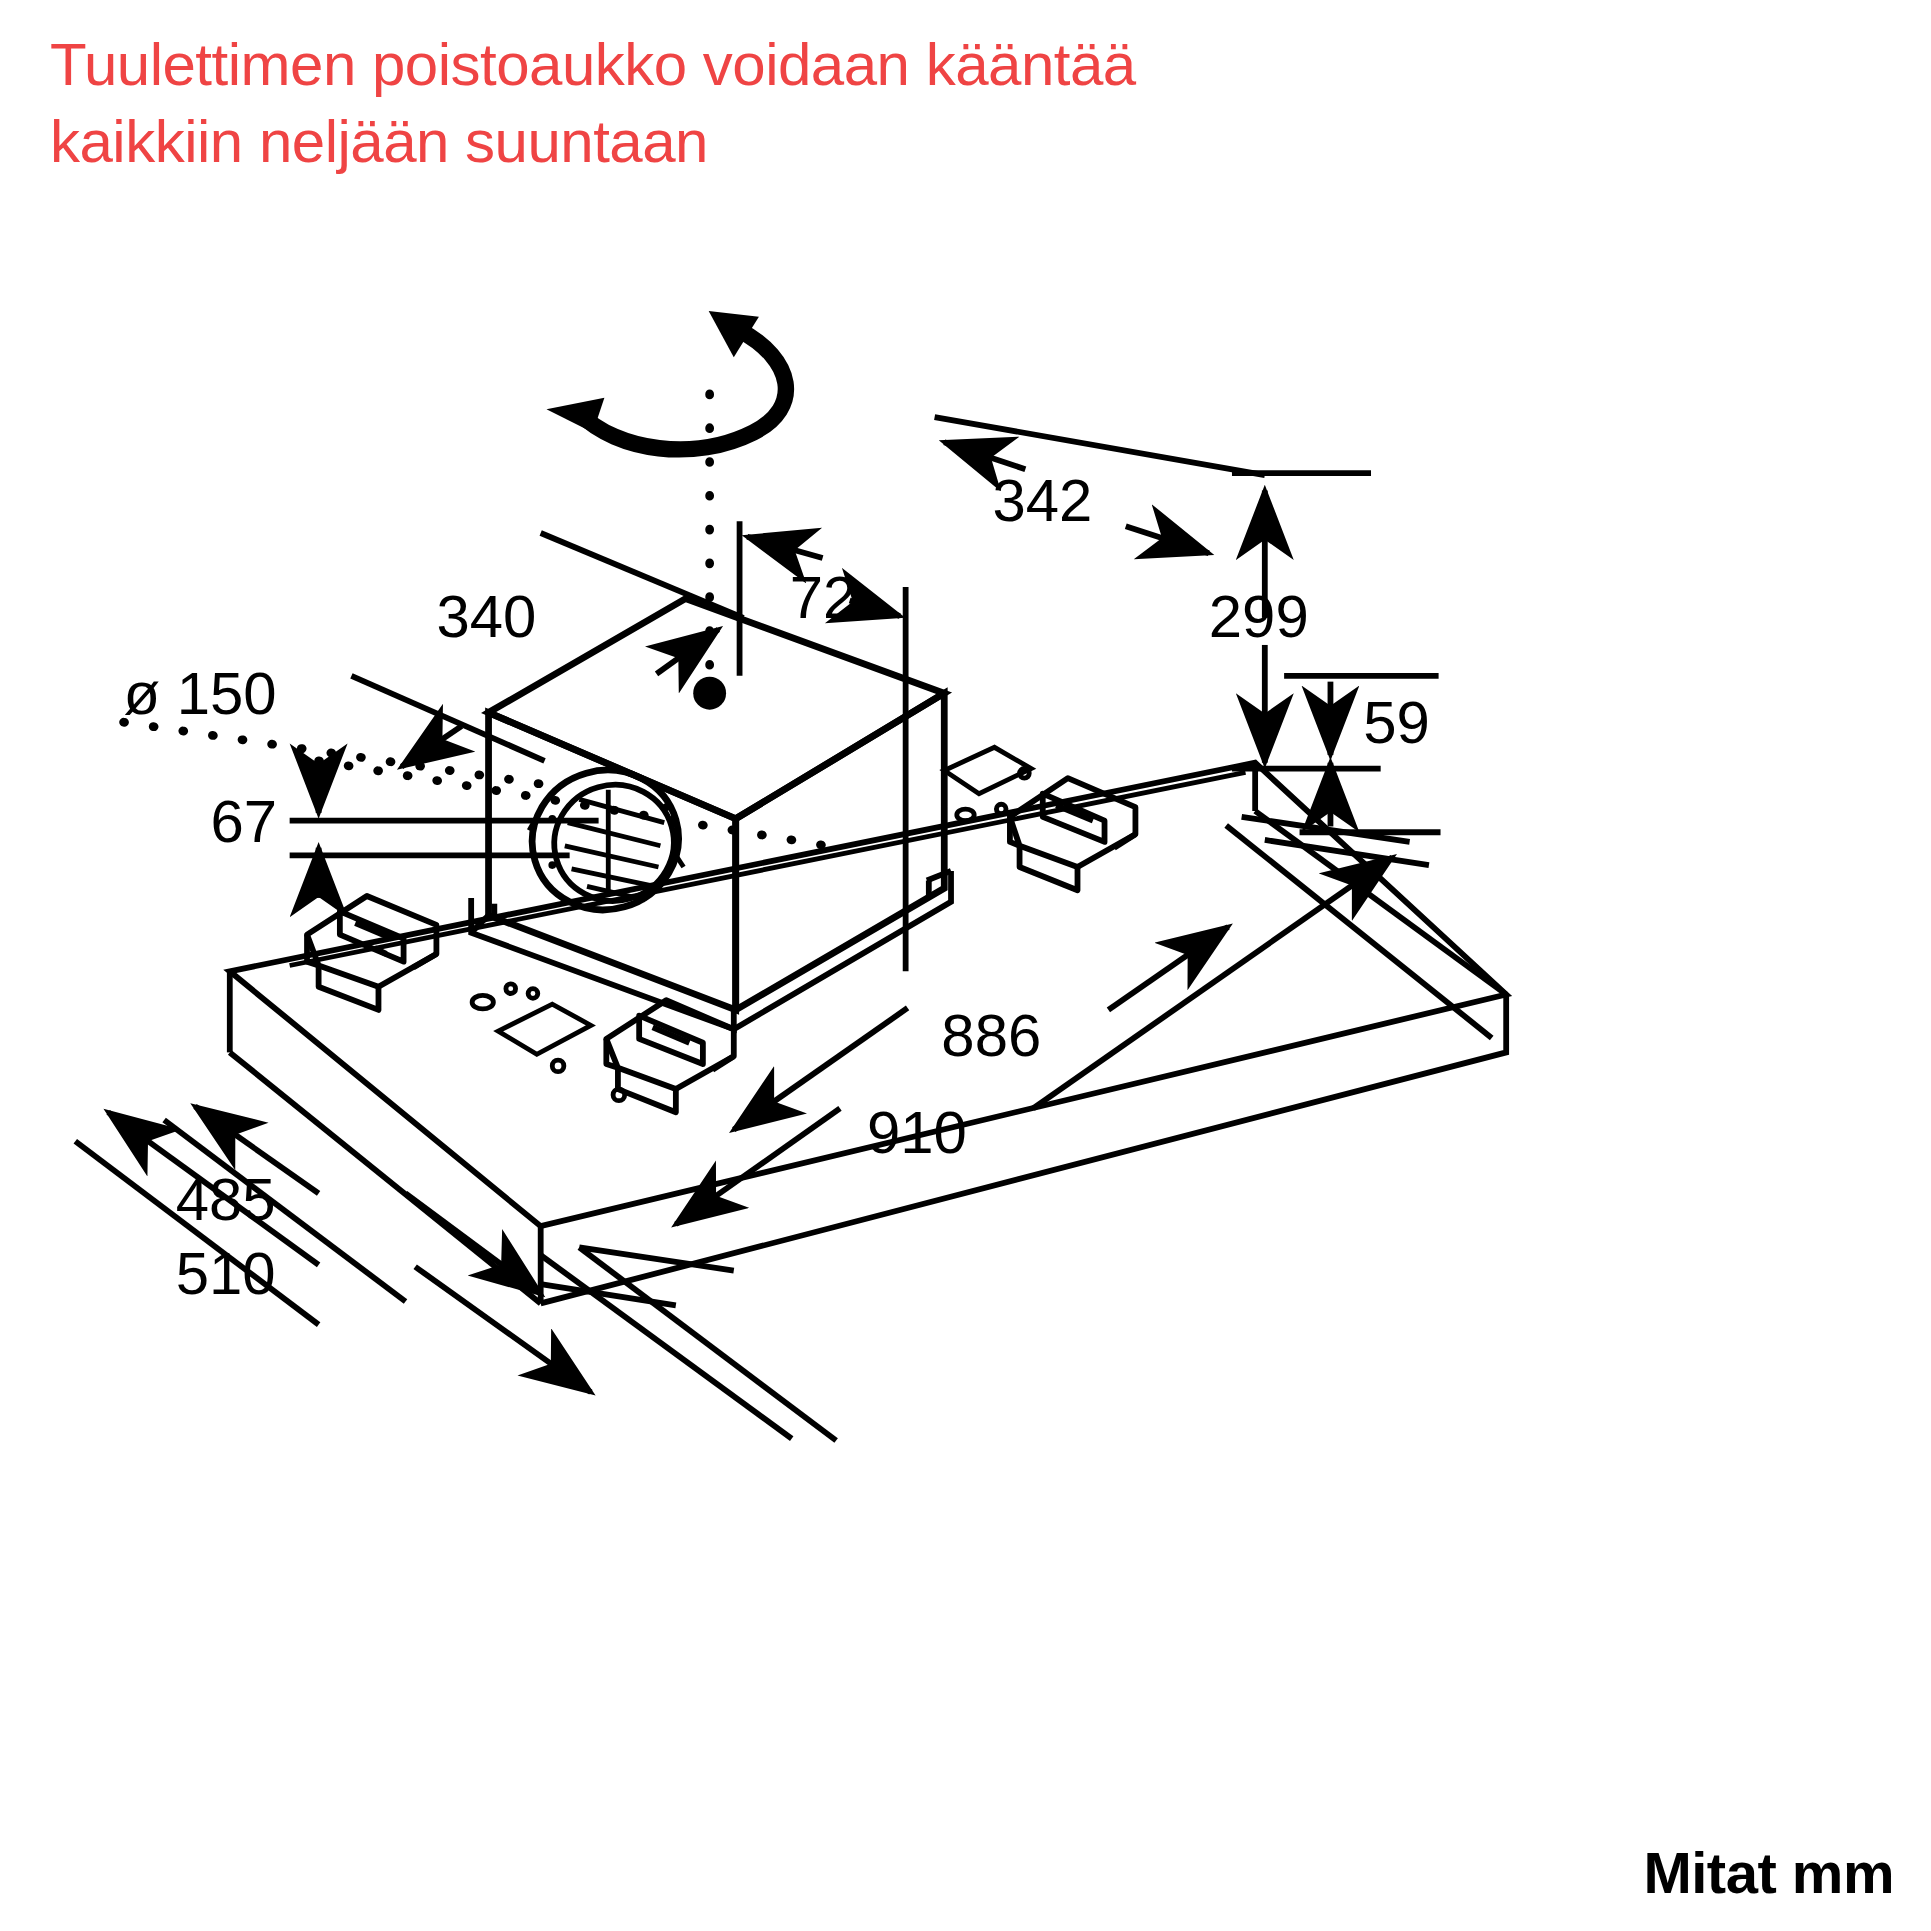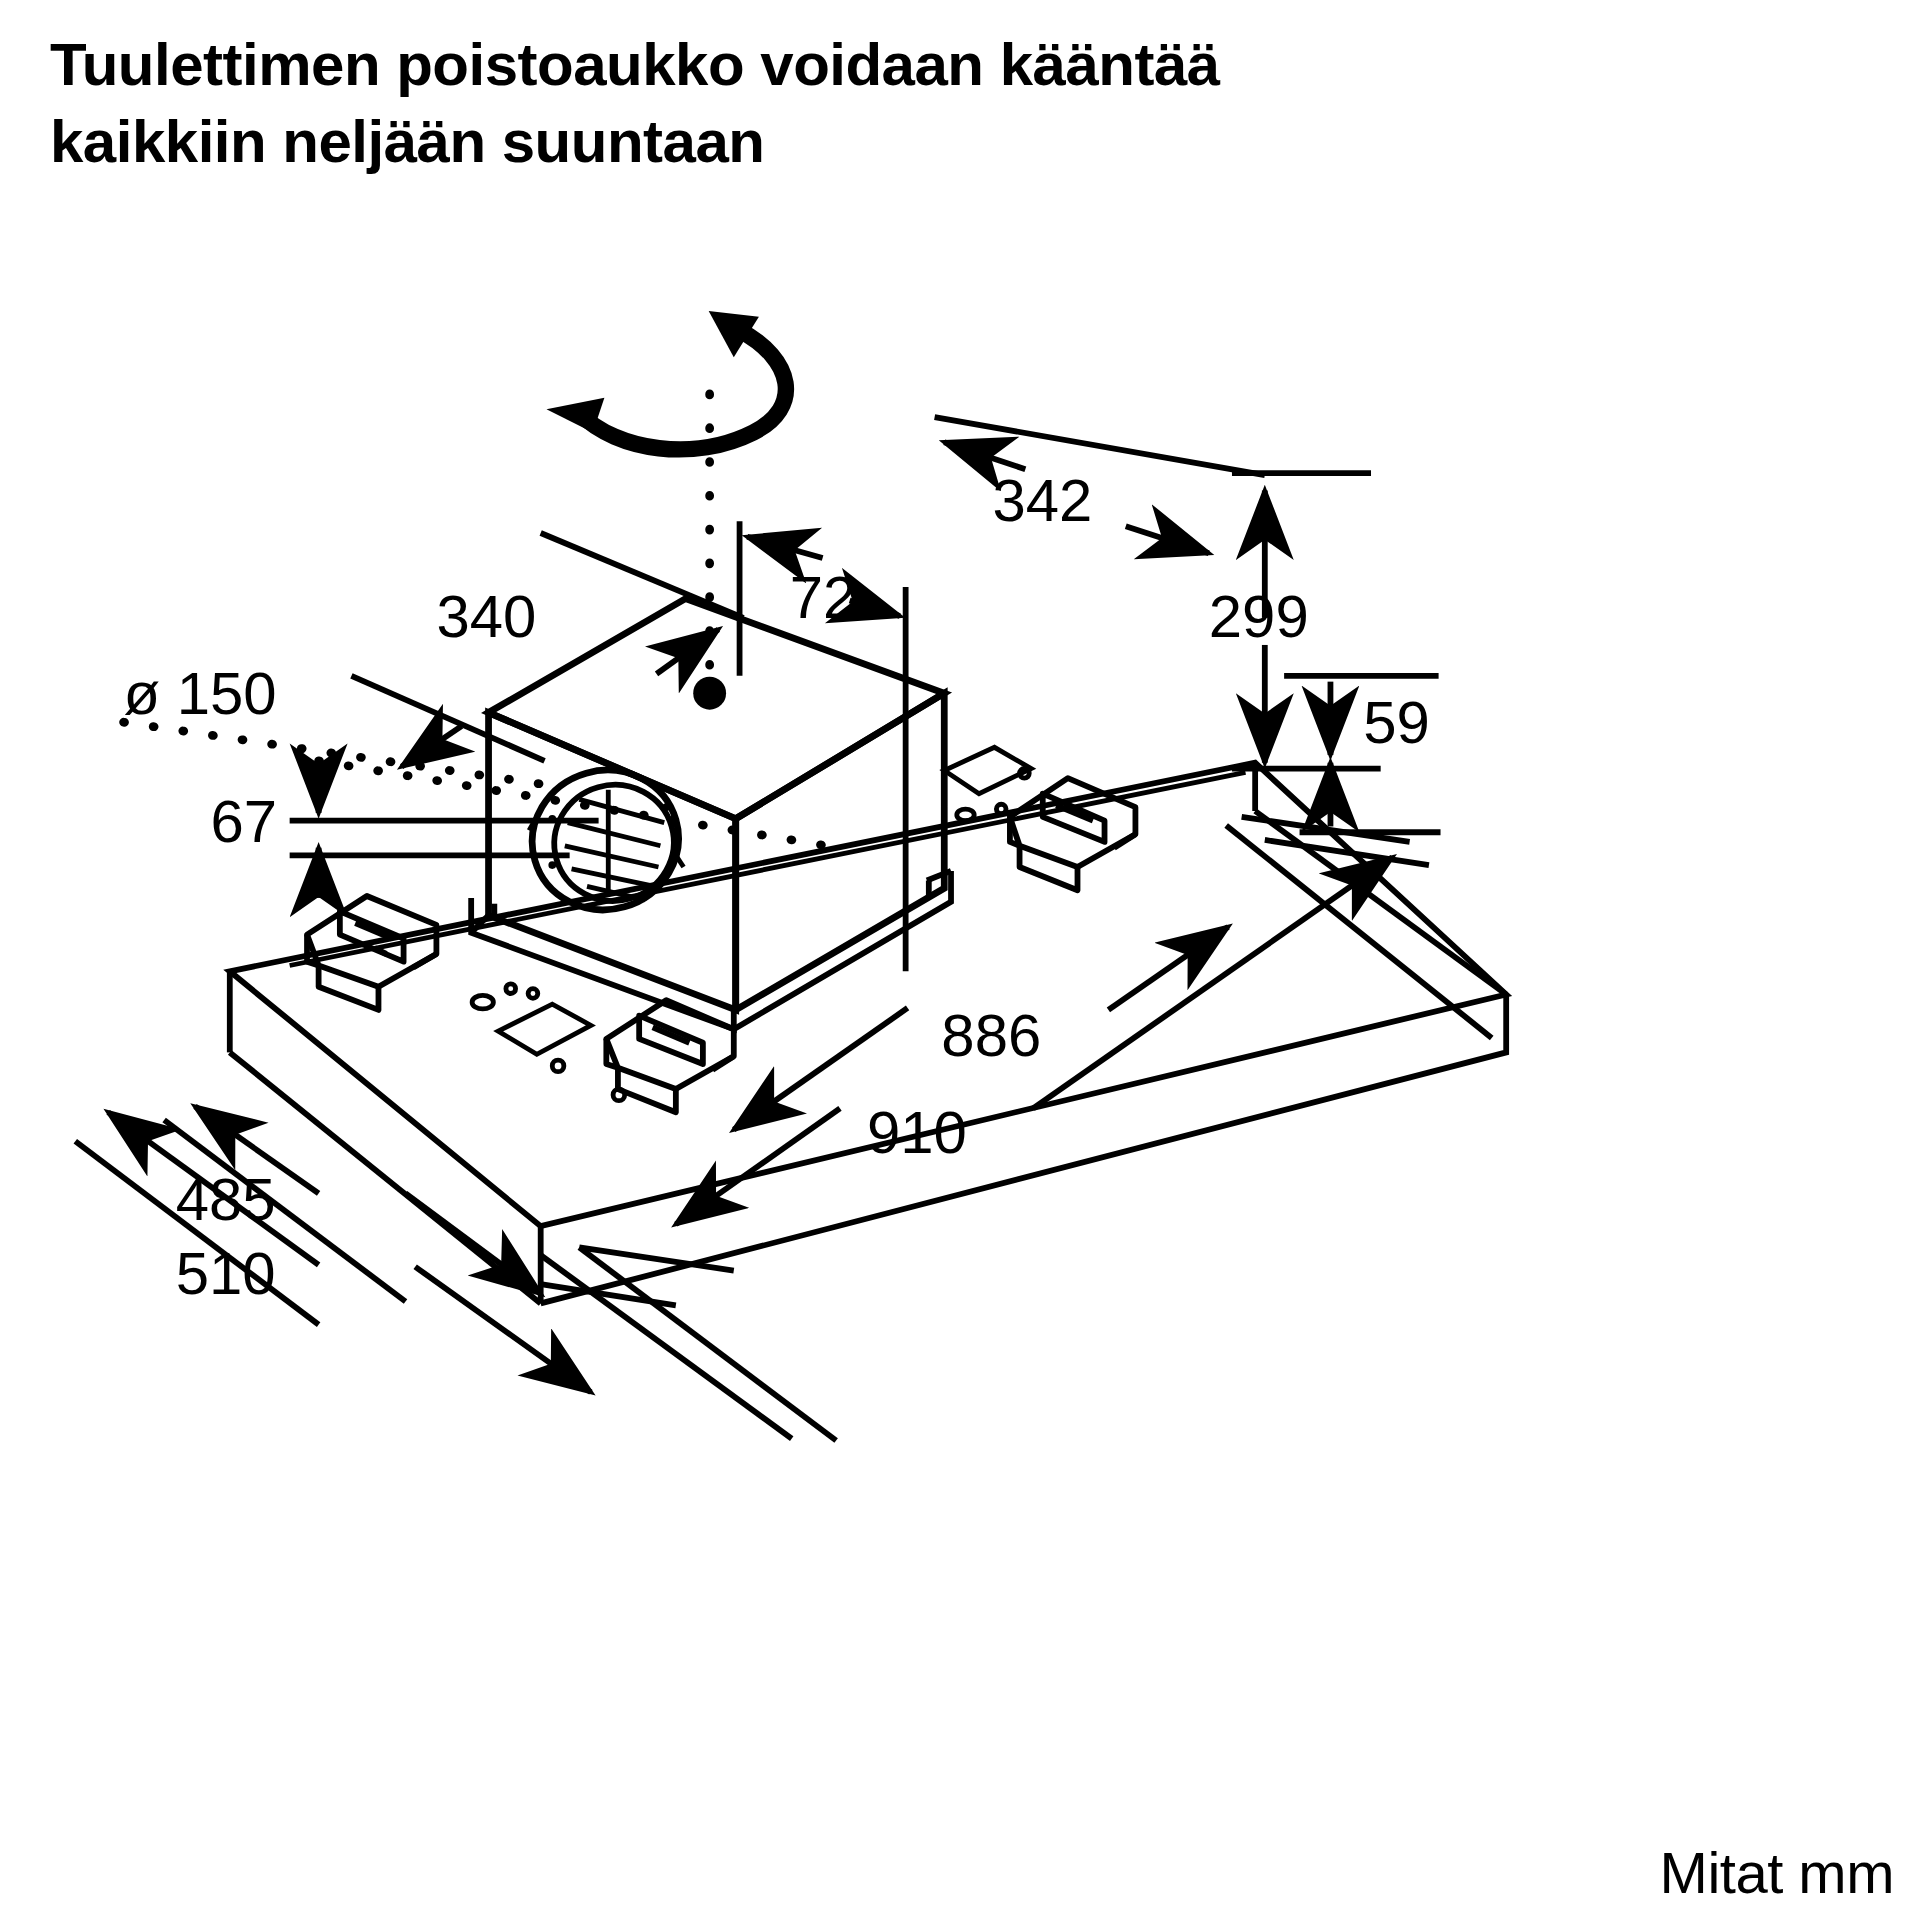--- a/index.html
+++ b/index.html
@@ -21,32 +21,32 @@
     height: 1931px;
     background: #ffffff;
   }
   .title-block {
     position: absolute;
     left: 50px;
     top: 27px;
     width: 1757px;
     font-size: 60px;
     line-height: 1.28;
-    font-weight: 700;
+    font-weight: 400;
     letter-spacing: -0.5px;
-    color: #000000;
+    color: #ef4444;
     white-space: pre-line;
   }
   .units-note {
     position: absolute;
     right: 37px;
     bottom: 29px;
     font-size: 58px;
     line-height: 1;
-    font-weight: 400;
+    font-weight: 700;
     letter-spacing: -0.5px;
     color: #000000;
     text-align: right;
   }
   #drawing {
     position: absolute;
     left: 0;
     top: 0;
     width: 1931px;
     height: 1931px;

